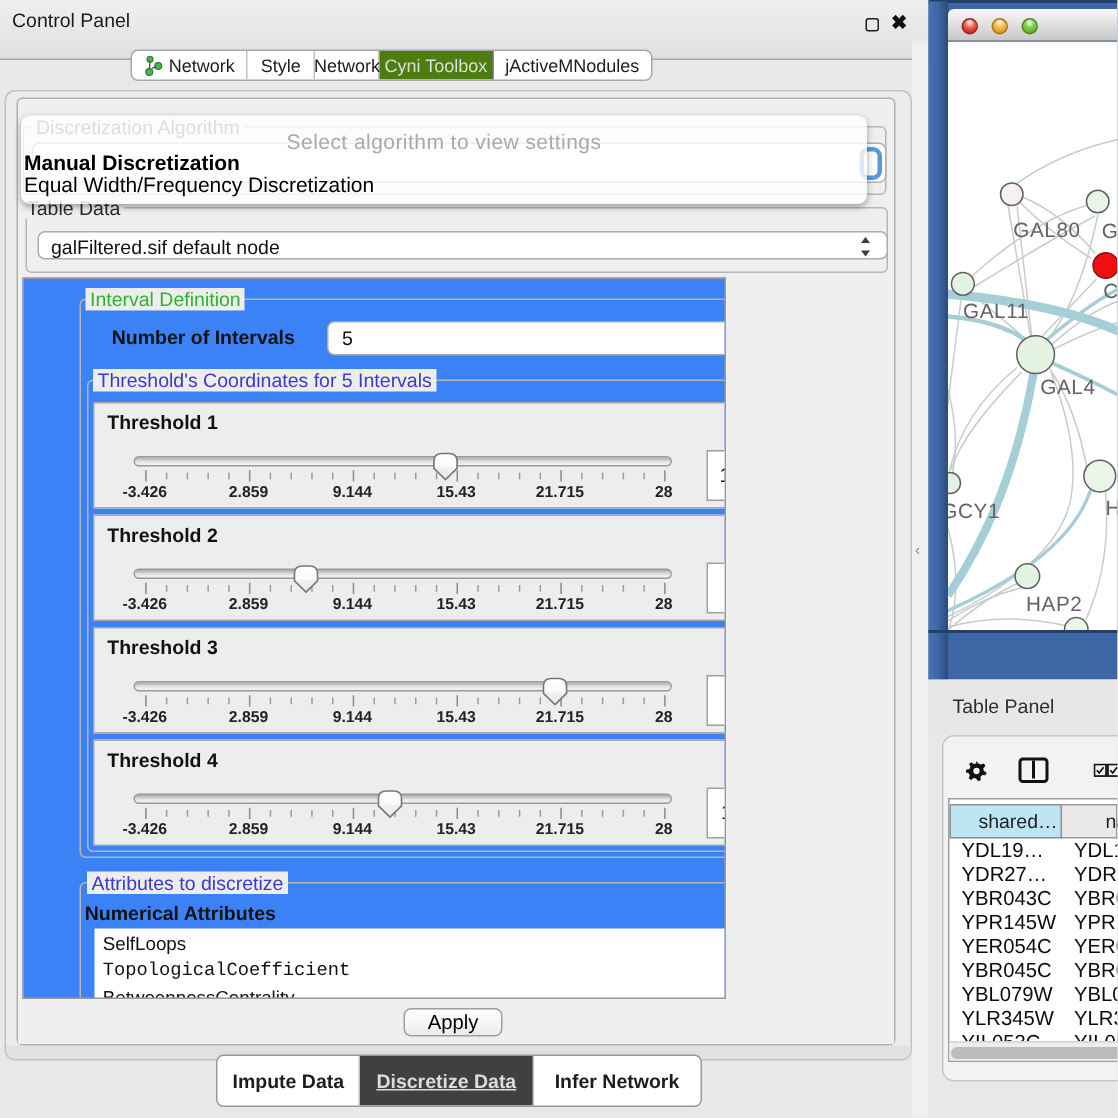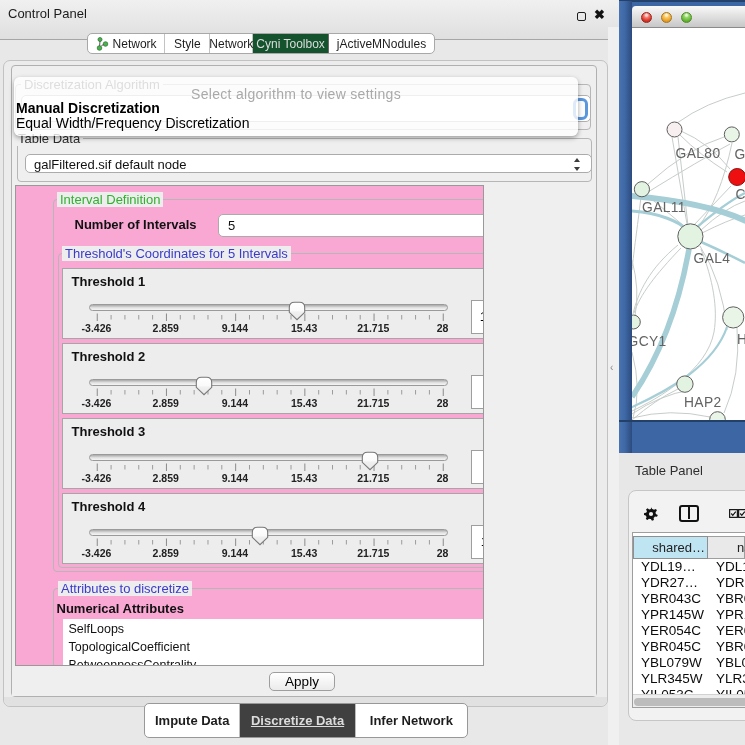--- a/index.html
+++ b/index.html
@@ -14,21 +14,21 @@
 
 #gutter { position:absolute; left:608px; top:27px; width:11px; height:718px; background:#f0f0f0; }
 #divarrow { position:absolute; left:610px; top:362px; font-size:10px; color:#888; }
 
 
 #toptabs { position:absolute; left:87px; top:33px; width:348px; height:21px;
   background:#fff; border:1px solid #a8a8a8; border-radius:5px; display:flex; overflow:hidden;
   font-size:12px; font-weight:normal; color:#1d1d1d; }
 #toptabs .seg { display:flex; align-items:center; justify-content:center; height:100%; border-right:1px solid #c3c3c3; }
 #toptabs .seg:last-child { border-right:none; }
-#toptabs .sel { background:#14532d; color:#dcdcdc; border-right-color:#6a6a6a; }
+#toptabs .sel { background:#4d7c0f; color:#dcdcdc; border-right-color:#6a6a6a; }
 
 
 #outerpanel { position:absolute; left:3px; top:60px; width:605px; height:647px;
   background:#ececec; border:1px solid #c2c2c2; border-radius:7px; }
 #outerband { position:absolute; left:4px; top:697px; width:603px; height:9px; background:#e1e1e1;
   border-radius:0 0 7px 7px; }
 #cynipanel { position:absolute; left:11px; top:65px; width:586px; height:632px;
   background:#efefef; border:1px solid #b0b0b0; border-radius:4px; }
 
 
@@ -59,21 +59,21 @@
 
 #popup { position:absolute; left:14px; top:77px; width:564px; height:59px;
   background:rgba(255,255,255,0.8); border-radius:6px; box-shadow:0 2px 5px rgba(0,0,0,0.35);
   font-size:14px; }
 #popup .p1 { position:absolute; left:0; top:8.5px; width:100%; text-align:center; color:#a9a9a9; letter-spacing:0.3px; }
 #popup .p2 { position:absolute; left:2px; top:23px; font-weight:bold; color:#000; }
 #popup .p3 { position:absolute; left:2px; top:37.5px; color:#000; }
 
 
 #scrollpane { position:absolute; left:15px; top:185px; width:469px; height:481px;
-  border:1px solid #999; background:#f9a8d4; overflow:hidden; }
+  border:1px solid #999; background:#3b82f6; overflow:hidden; }
 #vsb { position:absolute; left:561px; top:0; width:19px; height:479px;
   background:linear-gradient(90deg,#ededed,#ffffff 45%,#fbfbfb); border-left:1px solid #c9c9c9; }
 #vsb .th { position:absolute; left:4.5px; top:21px; width:10px; height:368px; background:#b7b7b7; border-radius:5px; }
 
 
 #gid { left:36.5px; top:13px; width:489.5px; height:373px; }
 #gidlab { left:41px; top:6px; color:#2eb22e; }
 #noilab { position:absolute; left:58.5px; top:31px; font-size:13px; font-weight:bold; color:#111; }
 #noicombo { position:absolute; left:202px; top:28px; width:294px; height:23px; background:#fff;
   border:1px solid #ababab; border-radius:5px; font-size:13px; color:#111; }
@@ -399,21 +399,21 @@
         </defs>
 <path d="M1.3,6.5 Q1.3,1.3 6.5,1.3 L11.5,1.3 Q16.7,1.3 16.7,6.5 L16.7,11.3 L9,18.7 L1.3,11.3 Z" fill="url(#thg306)" stroke="#787878" stroke-width="1.1"></path>
       </svg>
 <div class="vbox">11.344</div>
 </div>
   <div class="group" id="gattr"></div>
   <div class="glabel" id="gattrlab" style="background:#ededed;">Attributes to discretize</div>
   <div id="numattr">Numerical Attributes</div>
   <div id="alist">
     <div style="top:3px;">SelfLoops</div>
-    <div style="top:21px;">TopologicalCoefficient</div>
+    <div style="top:21px;font-family:Liberation Mono, monospace;">TopologicalCoefficient</div>
     <div style="top:39px;">BetweennessCentrality</div>
   </div>
   <div id="alsb">
       <div class="th"></div>
     </div>
   <div id="vsb">
       <div class="th"></div>
     </div>
 </div>
 

